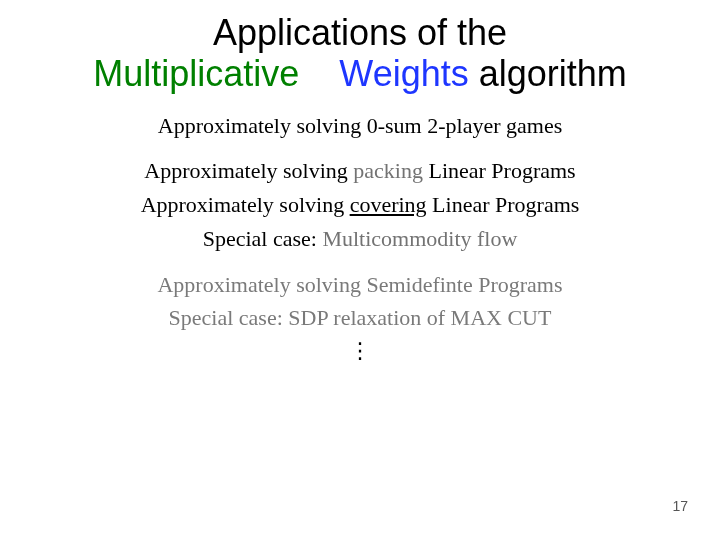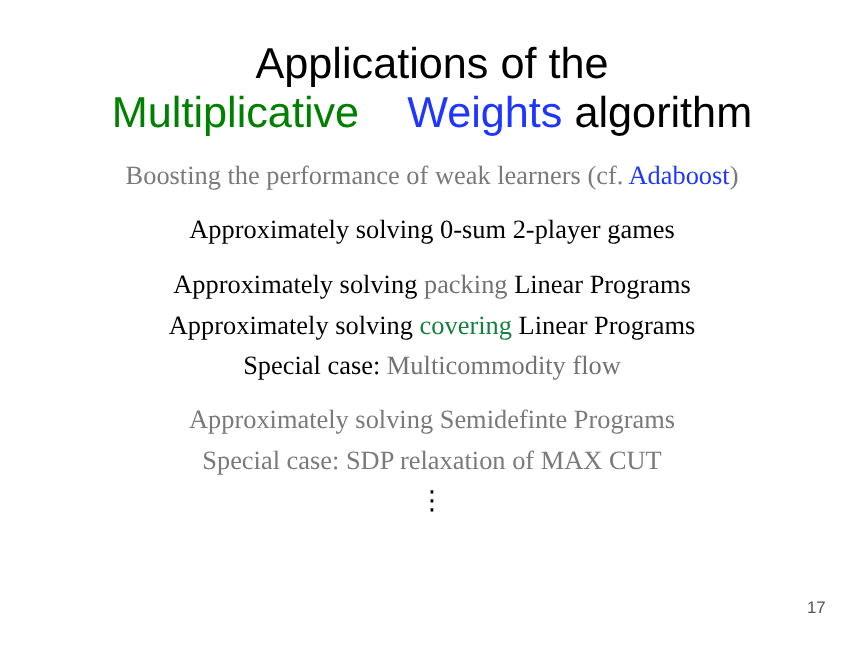--- a/index.html
+++ b/index.html
@@ -16,35 +16,35 @@
     width: 720px;
     height: 540px;
     position: relative;
     box-sizing: border-box;
     text-align: center;
   }
   .title {
     font-family: Arial, Helvetica, sans-serif;
     font-size: 36px;
     line-height: 1.15;
-    padding-top: 32px;
+    padding-top: 12px;
   }
   .title .word-green { color: #008000; }
   .title .word-blue { color: #1e36ff; margin-left: 30px; }
   .line {
     font-size: 22px;
     line-height: 1.35;
   }
   .block { margin-top: 16px; }
   .block.first { margin-top: 24px; }
   .block.tight { margin-top: 4px; }
   .grey { color: #7a7a7a; }
   .blue { color: #1e36ff; }
   .red { color: #737373; }
-  .green { color: #15803d; }
+  .green { color: #000000; text-decoration: underline; }
   .vdots {
     font-size: 22px;
     letter-spacing: 0;
     line-height: 0.4;
     margin-top: 14px;
   }
   .pagenum {
     position: absolute;
     right: 32px;
     bottom: 26px;
@@ -59,23 +59,20 @@
 <div class="slide">
 
   <div class="title">
     <span>Applications of the</span><br>
     <span class="word-green">Multiplicative</span>
     <span class="word-blue">Weights</span>
     <span>algorithm</span>
   </div>
 
 
-  <div class="line block grey">
-    <span>Boosting the performance of weak learners (cf. </span><span class="blue">Adaboost</span><span>)</span>
-  </div>
 
   <div class="line block">Approximately solving 0-sum 2-player games</div>
 
   <div class="line block">
     <span>Approximately solving </span><span class="red">packing</span><span> Linear Programs</span>
   </div>
   <div class="line block tight">
     <span>Approximately solving </span><span class="green">covering</span><span> Linear Programs</span>
   </div>
   <div class="line block tight">

